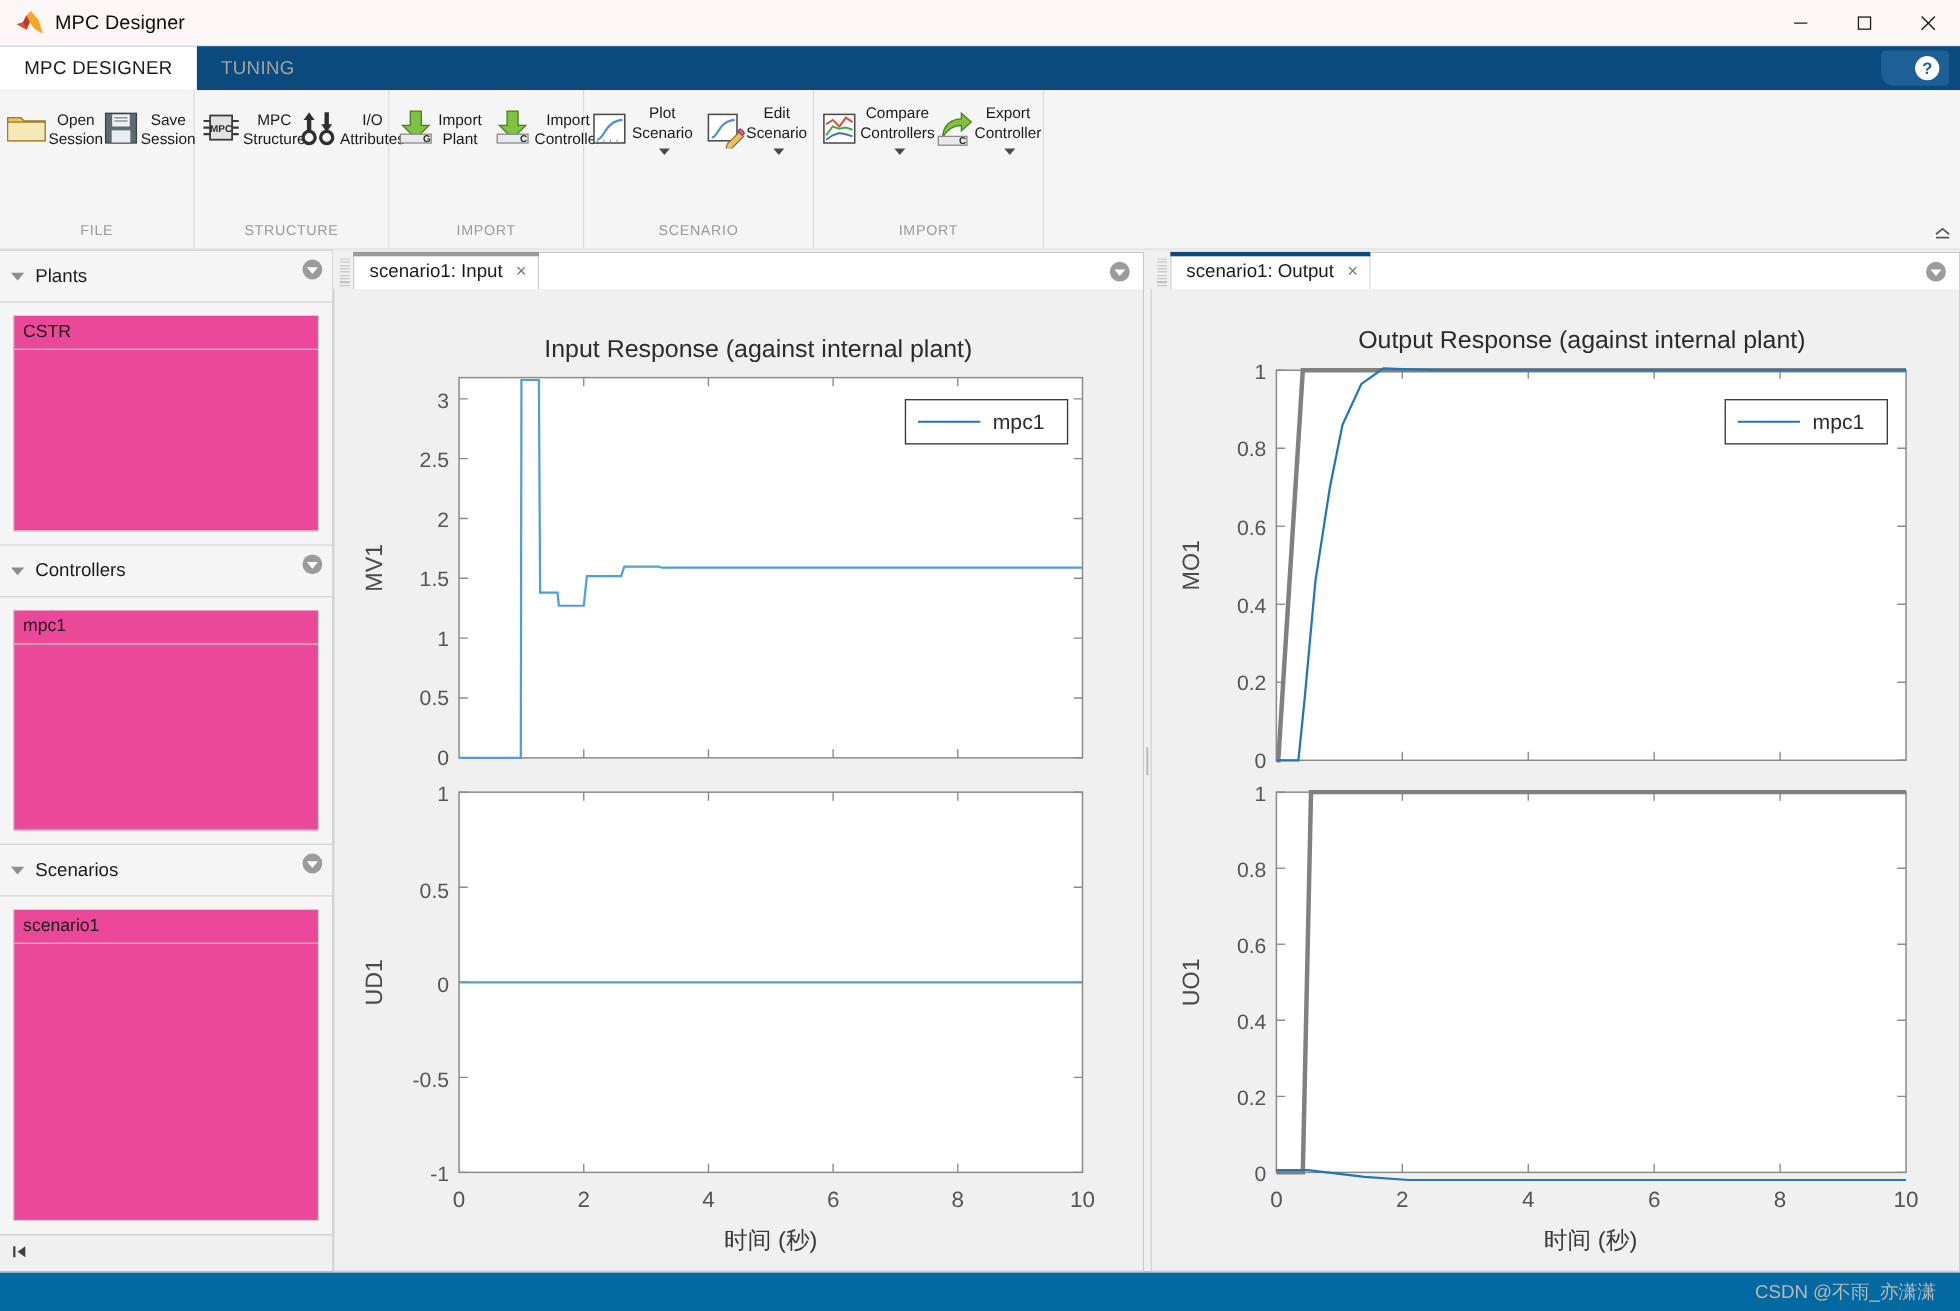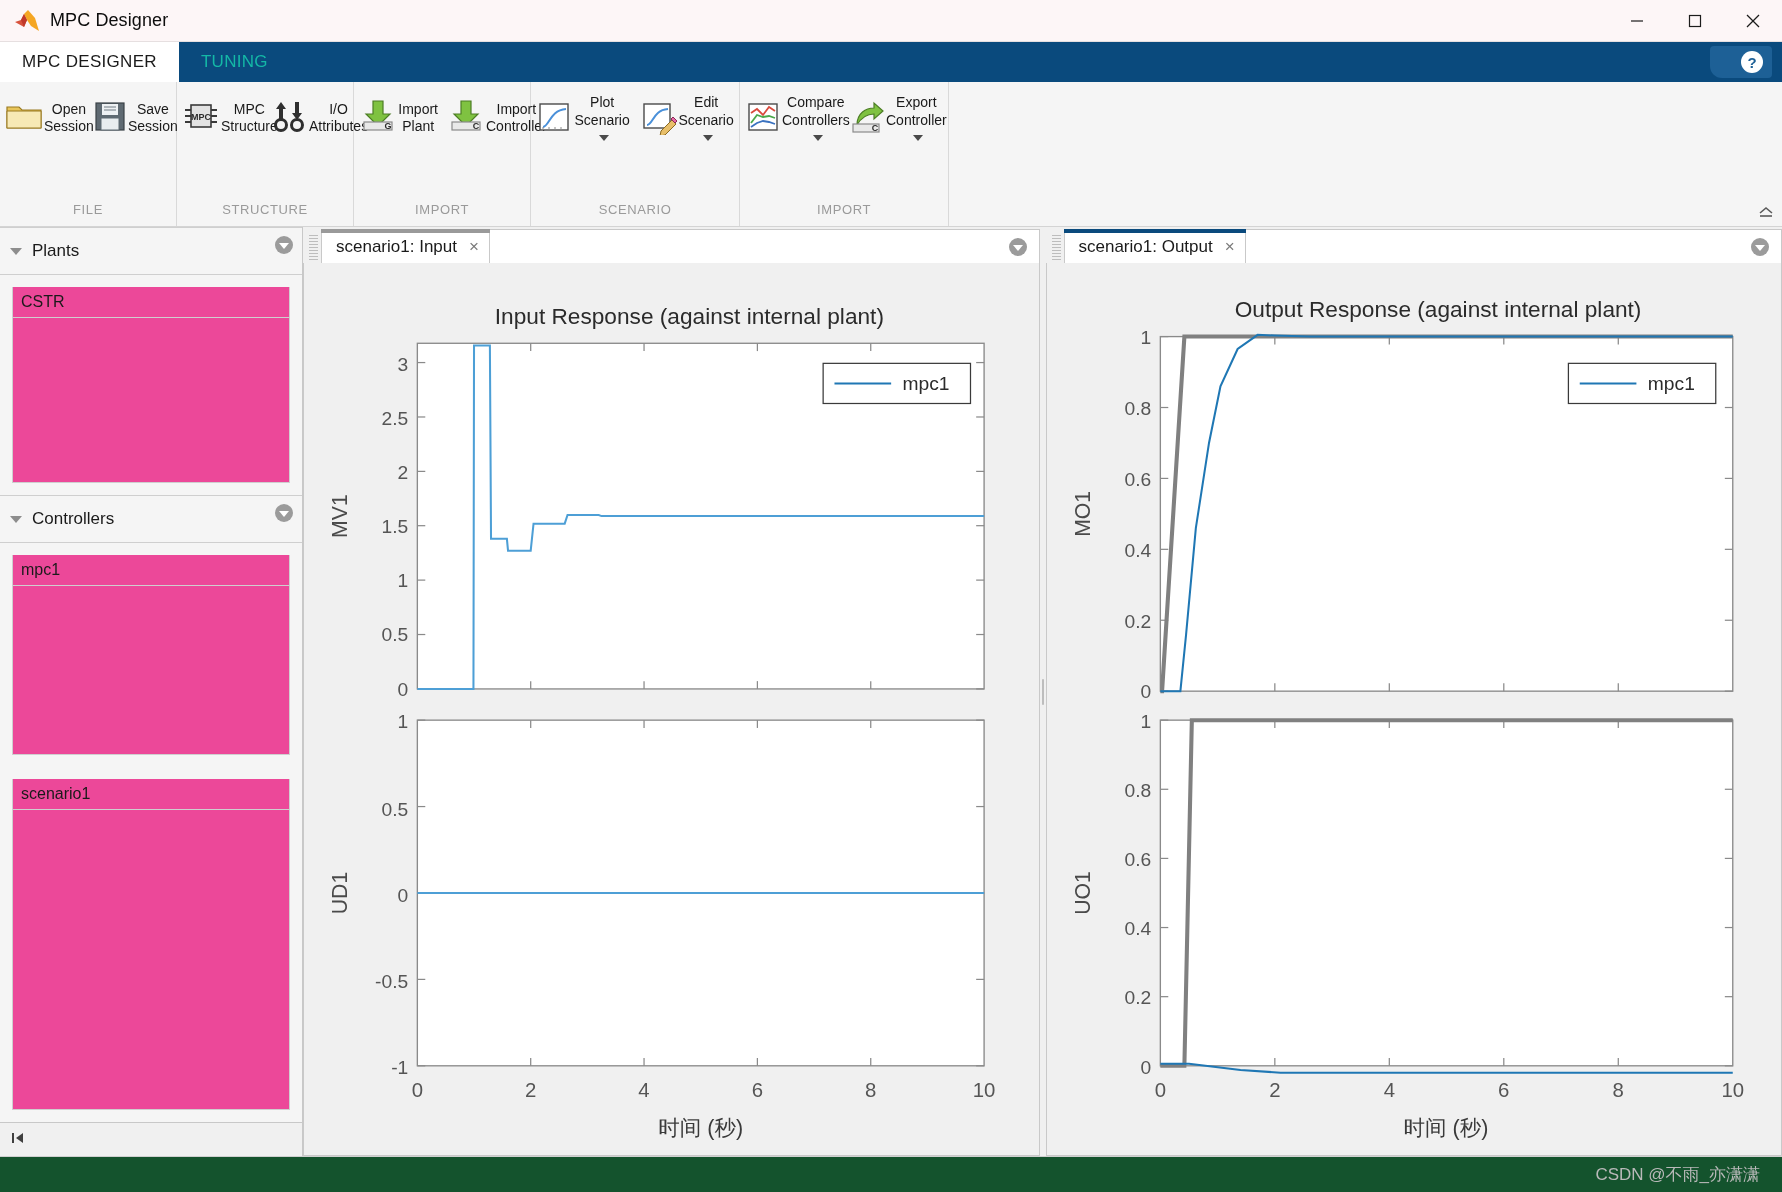--- a/index.html
+++ b/index.html
@@ -51,21 +51,21 @@
     height: 40px; min-height: 40px;
     background: #0a4a7d;
     display: flex; align-items: flex-end;
     position: relative;
   }
   .ribbon-tab {
     height: 40px;
     padding: 0 22px;
     display: flex; align-items: center;
     font-size: 17px;
-    color: #14b8a6;
+    color: #a3a3a3;
     letter-spacing: .3px;
   }
   .ribbon-tab.active {
     background: #ffffff;
     color: #1a1a1a;
   }
   .help-bubble {
     position: absolute; right: 10px; top: 4px;
     width: 62px; height: 32px;
     background: #1d6096;
@@ -301,21 +301,21 @@
     display: flex; flex-direction: column;
     min-height: 0;
     position: relative;
   }
   .chart-wrap { flex: 1; min-height: 0; display: block; }
   .chart-wrap svg { display: block; width: 100%; height: 100%; }
 
   
   .statusbar {
     height: 36px; min-height: 36px;
-    background: #14532d;
+    background: #0369a1;
     border-top: 1px solid #d0d0d0;
     display: flex; align-items: center; justify-content: flex-end;
     padding-right: 22px;
   }
   .watermark {
     font-size: 17px; color: #b9b9b9;
   }
 </style>
 </head>
 <body>
@@ -556,20 +556,29 @@
           <span class="panel-menu">
               <i></i>
             </span>
         </div>
         <div class="panel-list">
           <div class="list-item">mpc1</div>
         </div>
       </div>
 
       <div class="panel scenarios">
+        <div class="panel-header">
+          <span class="twisty">
+              <i></i>
+            </span>
+          <span class="panel-title">Scenarios</span>
+          <span class="panel-menu">
+              <i></i>
+            </span>
+        </div>
         <div class="panel-list">
           <div class="list-item">scenario1</div>
         </div>
       </div>
 
       <div class="sidebar-footer">
         <span class="nav-first">
           <svg width="16" height="14" viewBox="0 0 16 14">
             <line x1="3" y1="2" x2="3" y2="12" stroke="#3f3f3f" stroke-width="2"></line>
             <polygon points="13,2 13,12 6,7" fill="#3f3f3f"></polygon>

